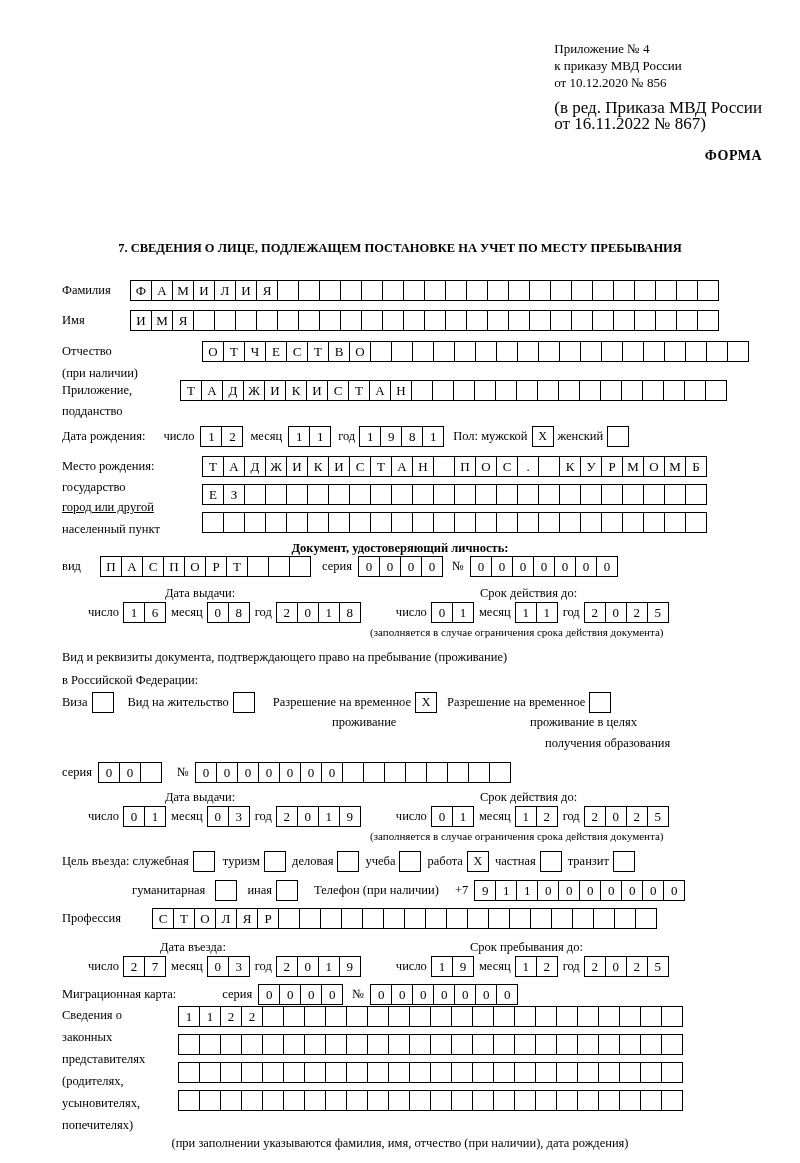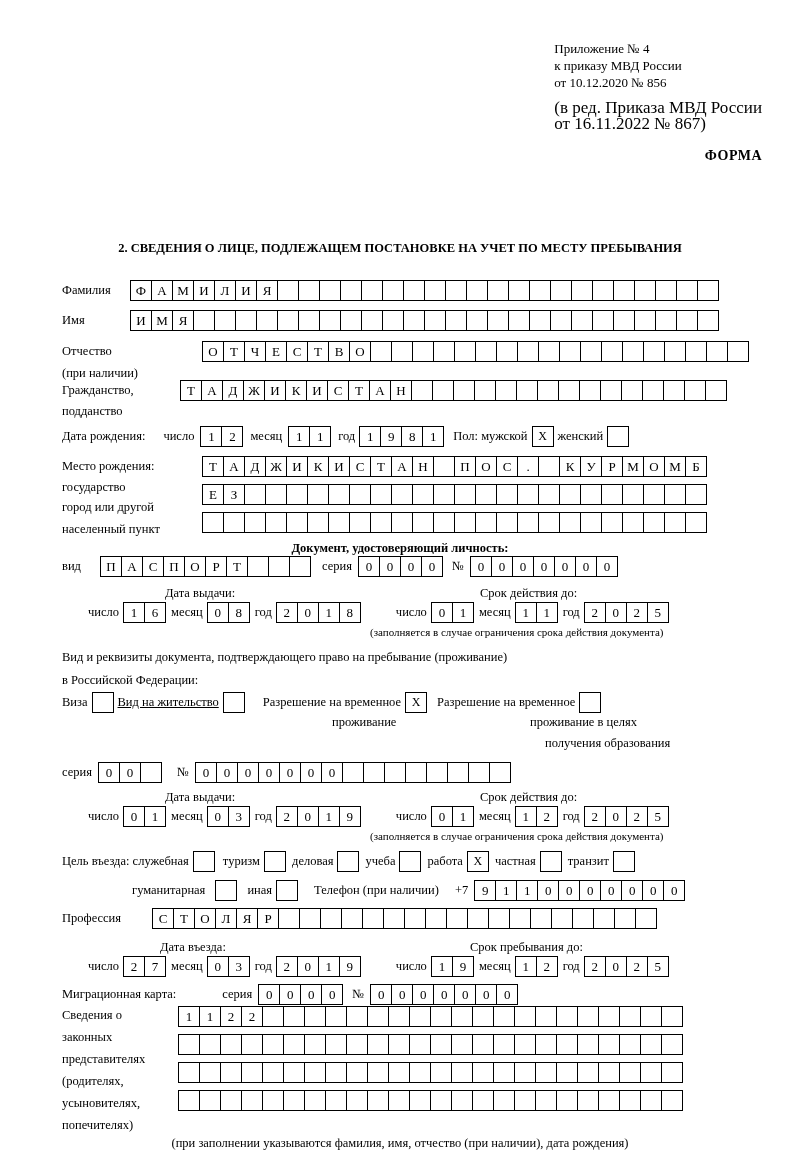--- a/index.html
+++ b/index.html
@@ -49,21 +49,21 @@
   <div class="hdr">
     <div>Приложение № 4</div>
     <div>к приказу МВД России</div>
     <div>от 10.12.2020 № 856</div>
     <div class="small">(в ред. Приказа МВД России</div>
     <div class="small" style="margin-top:0">от 16.11.2022 № 867)</div>
   </div>
   <div class="forma">ФОРМА</div>
 
 
-  <div class="section1">2. СВЕДЕНИЯ О ЛИЦЕ, ПОДЛЕЖАЩЕМ ПОСТАНОВКЕ НА УЧЕТ ПО МЕСТУ ПРЕБЫВАНИЯ</div>
+  <div class="section1">7. СВЕДЕНИЯ О ЛИЦЕ, ПОДЛЕЖАЩЕМ ПОСТАНОВКЕ НА УЧЕТ ПО МЕСТУ ПРЕБЫВАНИЯ</div>
 
   <div class="row" style="left:62px;top:280px;">
     <div class="lbl" style="width:68px;">Фамилия</div>
     <div class="cells" id="surname-cells">
         <div class="cell">Ф</div>
         <div class="cell">А</div>
         <div class="cell">М</div>
         <div class="cell">И</div>
         <div class="cell">Л</div>
         <div class="cell">И</div>
@@ -153,21 +153,21 @@
         <div class="cell"></div>
         <div class="cell"></div>
         <div class="cell"></div>
         <div class="cell"></div>
         <div class="cell"></div>
       </div>
   </div>
   <div class="lbl" style="position:absolute;left:62px;top:366px;">(при наличии)</div>
 
   <div class="row" style="left:62px;top:380px;">
-    <div class="lbl" style="width:118px;">Гражданство,</div>
+    <div class="lbl" style="width:118px;">Приложение,</div>
     <div class="cells" id="citizenship-cells">
         <div class="cell">Т</div>
         <div class="cell">А</div>
         <div class="cell">Д</div>
         <div class="cell">Ж</div>
         <div class="cell">И</div>
         <div class="cell">К</div>
         <div class="cell">И</div>
         <div class="cell">С</div>
         <div class="cell">Т</div>
@@ -268,21 +268,21 @@
         <div class="cell"></div>
         <div class="cell"></div>
         <div class="cell"></div>
         <div class="cell"></div>
         <div class="cell"></div>
         <div class="cell"></div>
         <div class="cell"></div>
         <div class="cell"></div>
       </div>
   </div>
-  <div class="lbl" style="position:absolute;left:62px;top:500px;">город или другой</div>
+  <div class="lbl" style="position:absolute;left:62px;top:500px;text-decoration:underline;">город или другой</div>
   <div class="lbl" style="position:absolute;left:62px;top:522px;">населенный пункт</div>
   <div class="row" style="left:202px;top:512px;">
     <div class="cells" id="bp-row3">
         <div class="cell"></div>
         <div class="cell"></div>
         <div class="cell"></div>
         <div class="cell"></div>
         <div class="cell"></div>
         <div class="cell"></div>
         <div class="cell"></div>
@@ -384,21 +384,21 @@
       </div>
   </div>
   <div class="note" style="position:absolute;left:370px;top:626px;">(заполняется в случае ограничения срока действия документа)</div>
 
   <div class="lbl" style="position:absolute;left:62px;top:650px;">Вид и реквизиты документа, подтверждающего право на пребывание (проживание)</div>
   <div class="lbl" style="position:absolute;left:62px;top:673px;">в Российской Федерации:</div>
 
   <div class="row" style="left:62px;top:692px;">
     <div class="lbl">Виза</div>
     <div class="box boxwide"></div>
-    <div class="lbl" style="text-decoration:underline;">Вид на жительство</div>
+    <div class="lbl" style="margin-left:10px;">Вид на жительство</div>
     <div class="box boxwide"></div>
     <div class="lbl" style="margin-left:14px;">Разрешение на временное</div>
     <div class="box boxwide">Х</div>
     <div class="lbl" style="margin-left:6px;">Разрешение на временное</div>
     <div class="box boxwide"></div>
   </div>
   <div class="lbl" style="position:absolute;left:332px;top:715px;">проживание</div>
   <div class="lbl" style="position:absolute;left:530px;top:715px;">проживание в целях</div>
   <div class="lbl" style="position:absolute;left:545px;top:736px;">получения образования</div>
 

